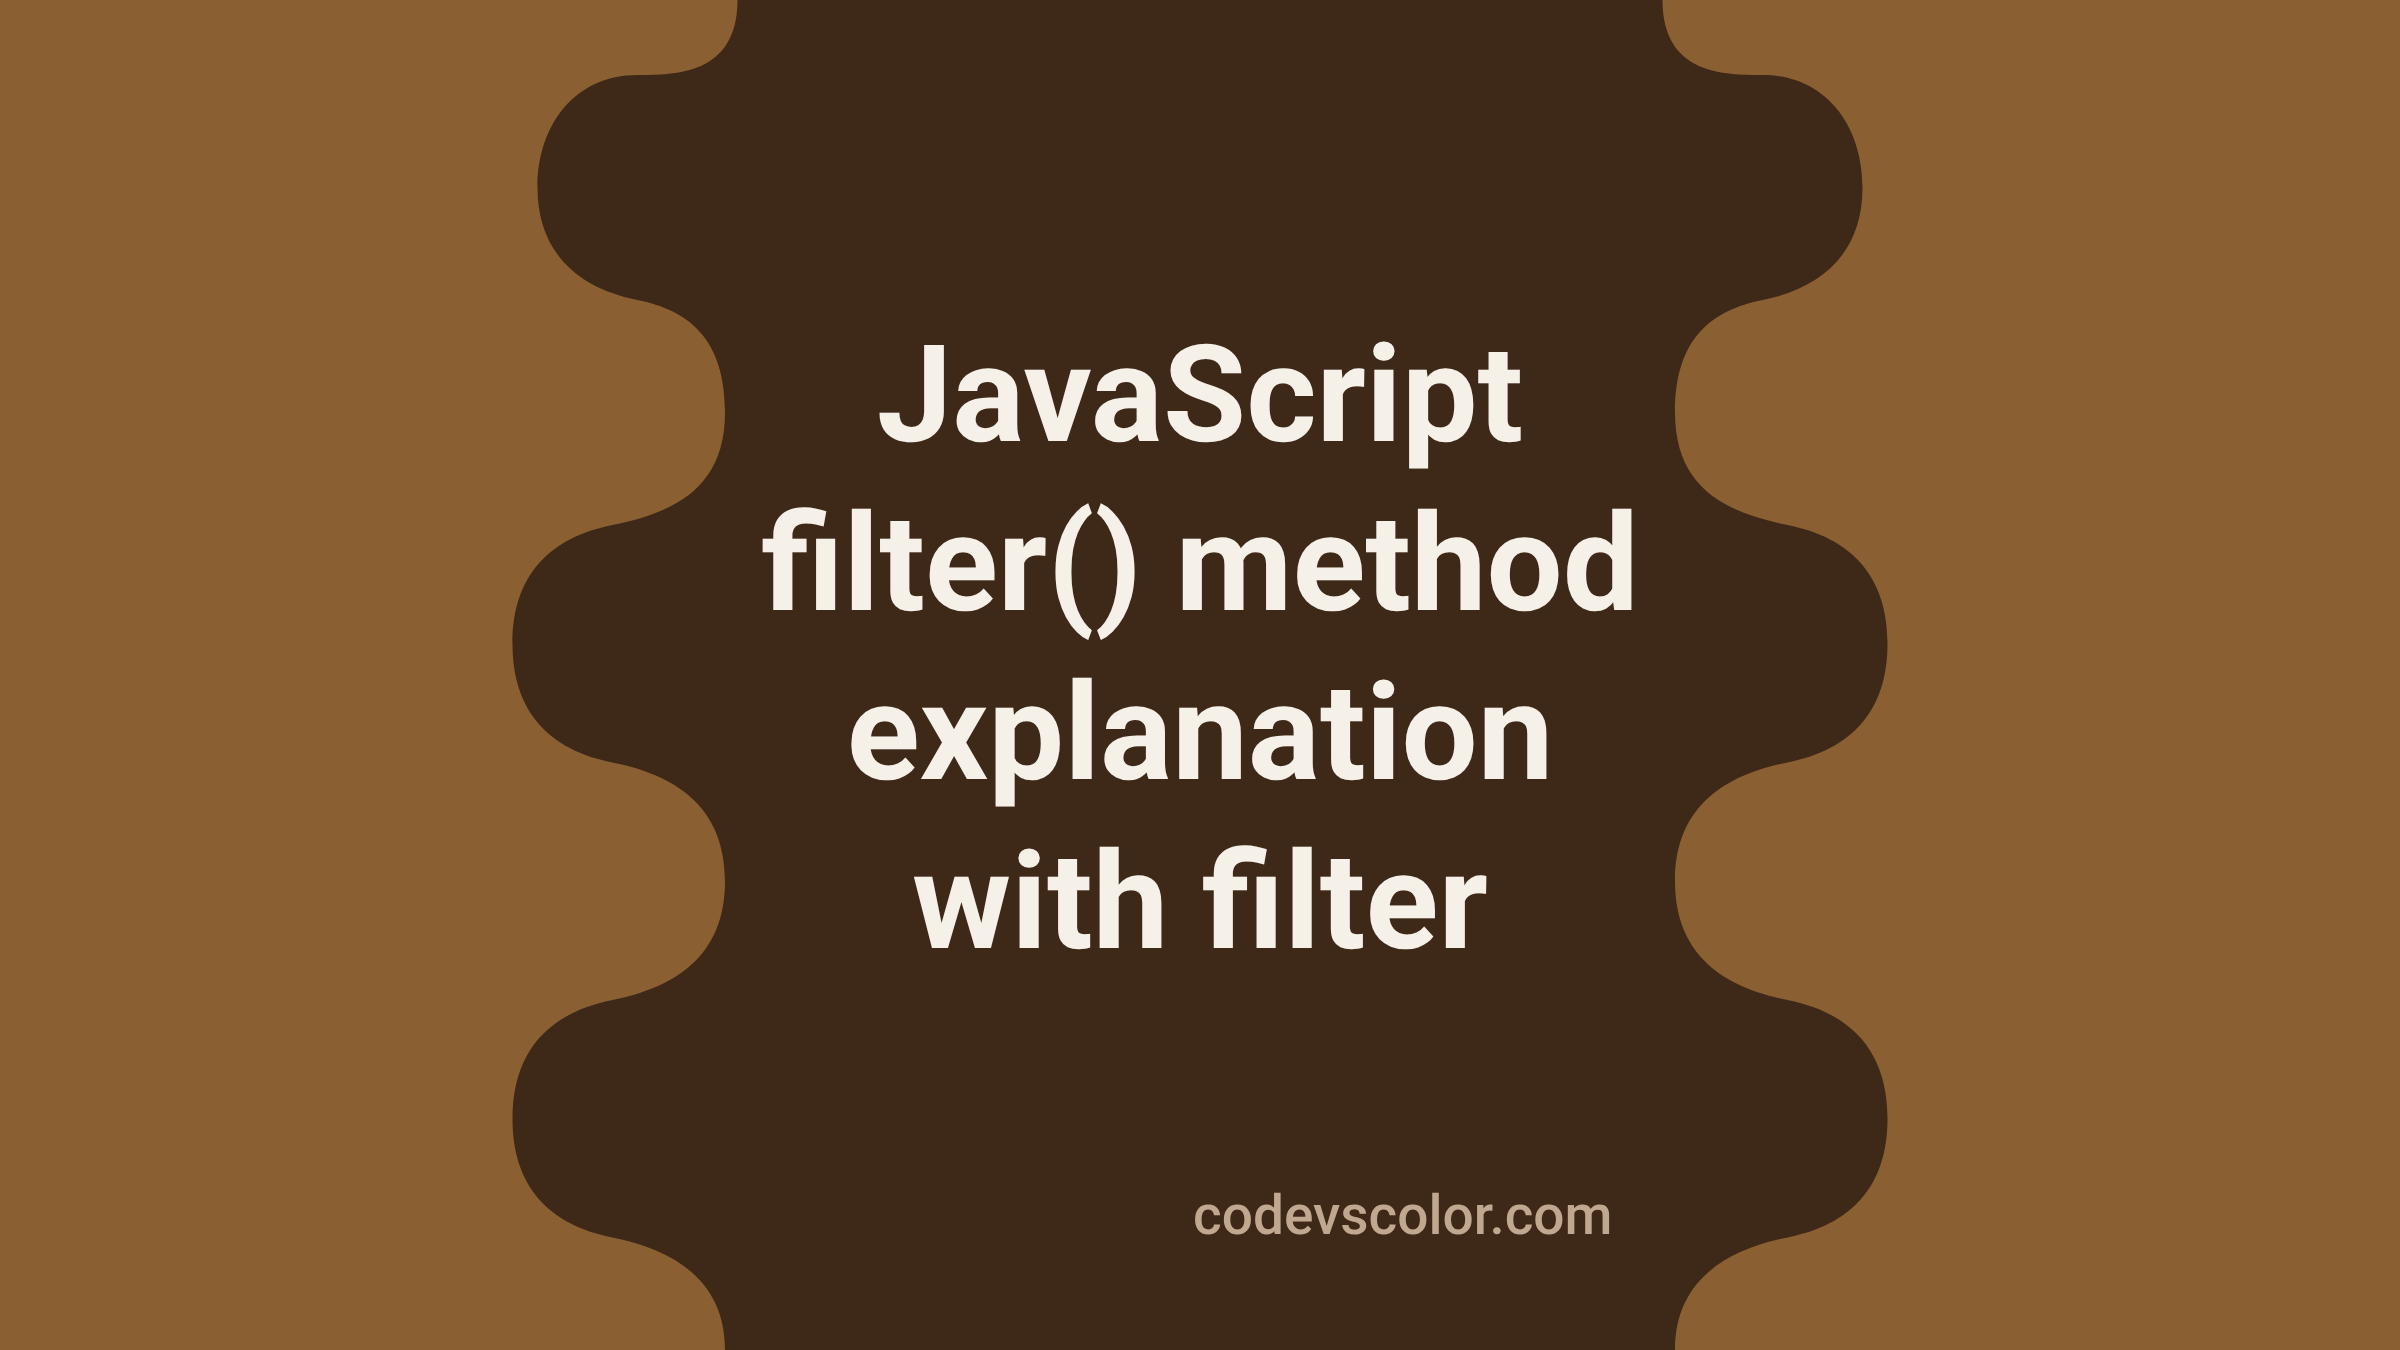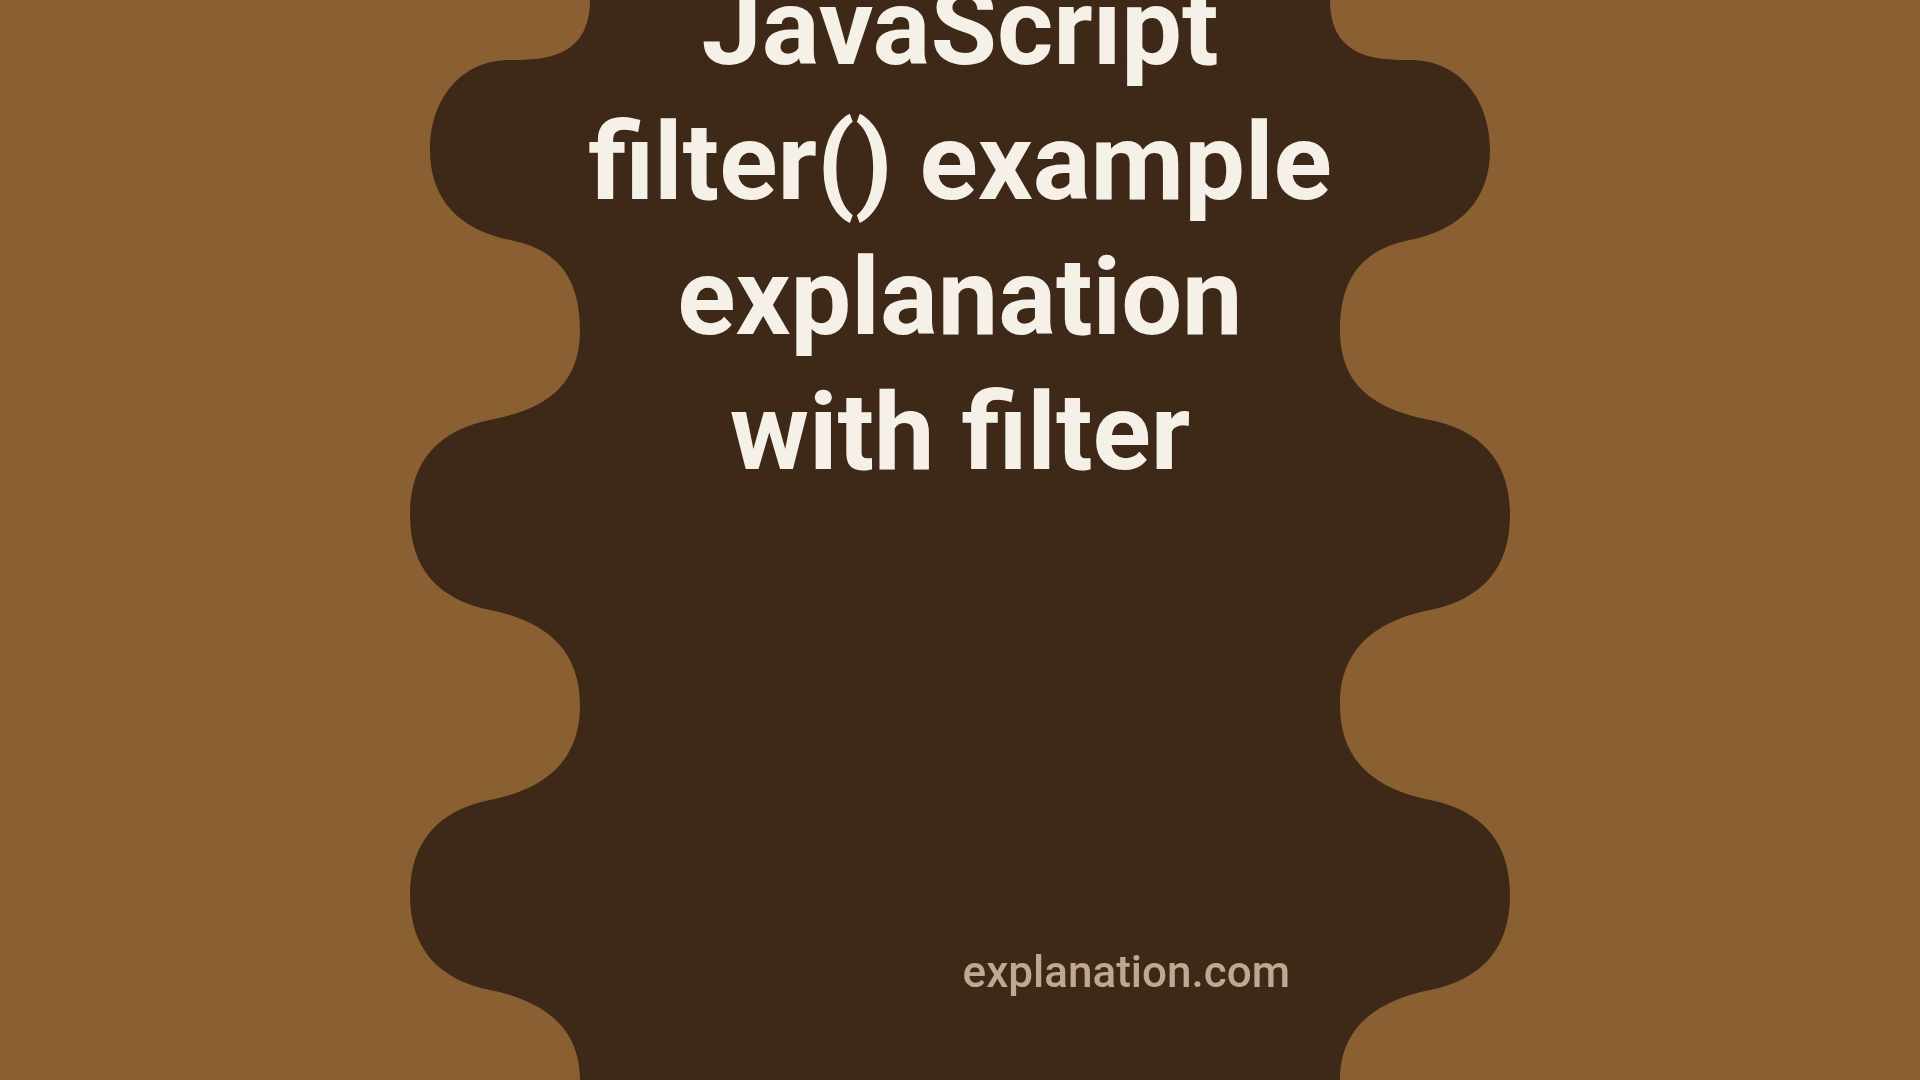--- a/index.html
+++ b/index.html
@@ -25,20 +25,21 @@
     }
     .content {
       position: absolute;
       top: 0;
       left: 0;
       width: 100%;
       height: 100%;
       display: flex;
       flex-direction: column;
       align-items: center;
+      justify-content: center;
     }
     .title {
       color: #f5f0e8;
       font-size: 108px;
       font-weight: 700;
       text-align: center;
       line-height: 1.25;
       margin-top: -40px;
     }
     .site-label {
@@ -82,19 +83,19 @@
     C 250,230 220,200 220,150
     C 220,100 250,60 300,60
     C 330,60 380,60 380,0
     Z
   "></path>
 </svg>
 
 <div class="content">
   <h1 class="title">
     <span>JavaScript</span><br>
-    <span>filter() example</span><br>
+    <span>filter() method</span><br>
     <span>explanation</span><br>
     <span>with filter</span>
   </h1>
 </div>
 
-<div class="site-label">explanation.com</div>
+<div class="site-label">codevscolor.com</div>
 
 </body></html>

